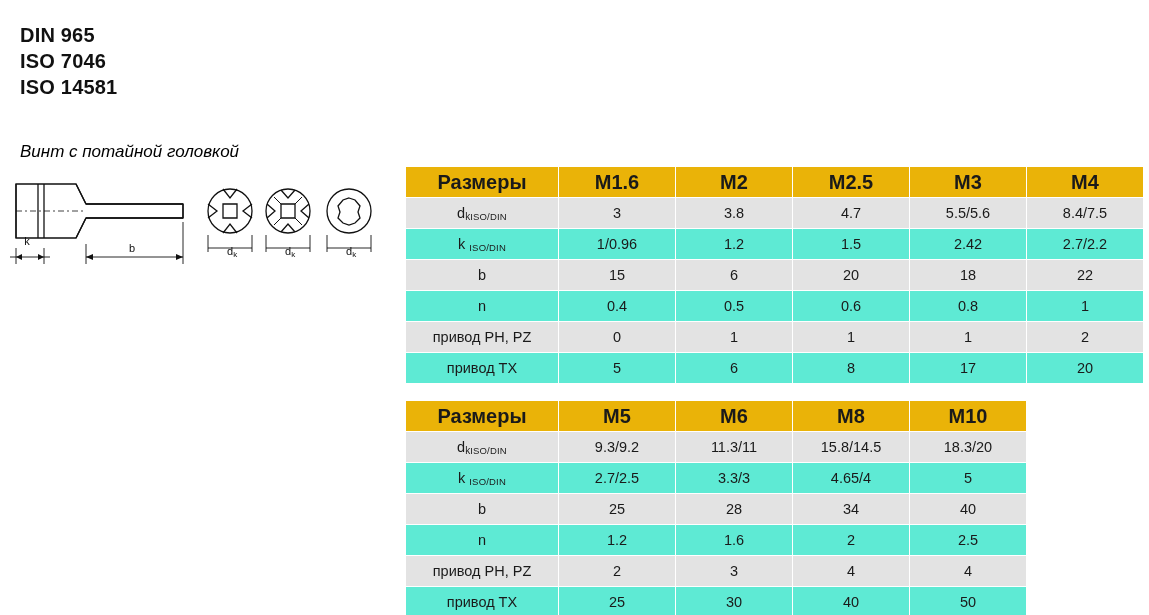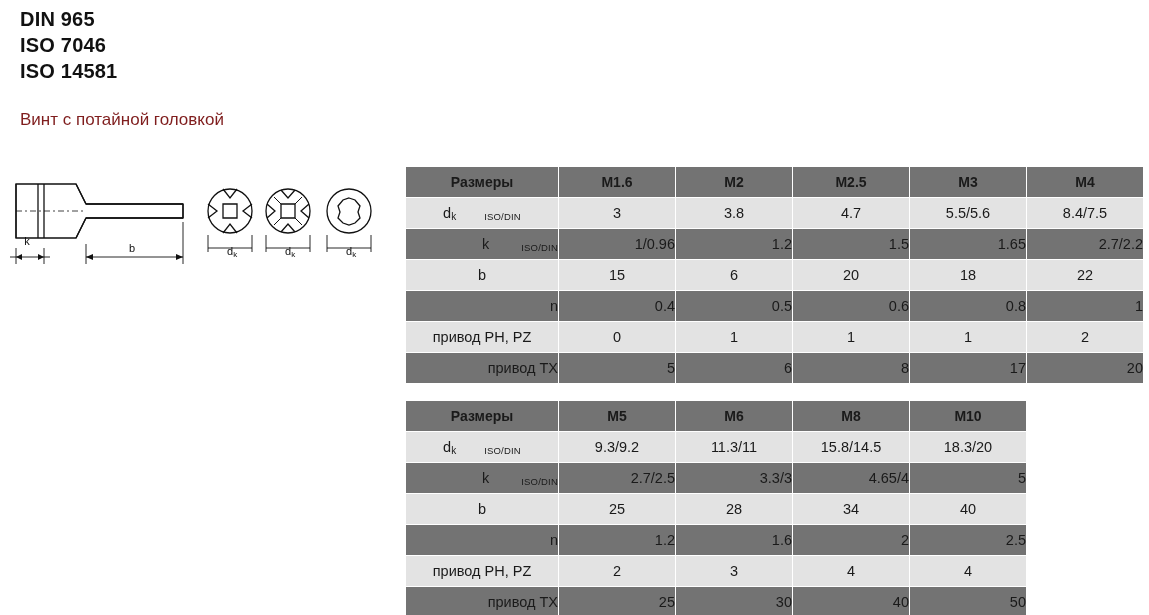--- a/index.html
+++ b/index.html
@@ -13,35 +13,36 @@
     font-family: "Liberation Sans", sans-serif;
     color: #1a1a1a;
     position: relative;
     overflow: hidden;
   }
 
   
   #standards {
     position: absolute;
     left: 20px;
-    top: 6px;
+    top: 22px;
   }
   .std-line {
     font-size: 20px;
     font-weight: bold;
     line-height: 26px;
     letter-spacing: 0.2px;
     color: #111;
   }
   #subtitle {
     position: absolute;
     left: 20px;
-    top: 110px;
+    top: 142px;
     font-size: 17px;
-    color: #7f1d1d;
+    color: #000000;
+    font-style: italic;
   }
 
   
   #drawing {
     position: absolute;
     left: 8px;
     top: 160px;
     width: 385px;
     height: 120px;
   }
@@ -59,44 +60,43 @@
   }
   table.spec td, table.spec th {
     border: 1px solid #ffffff;
     text-align: center;
     vertical-align: middle;
     padding: 0;
     height: 30px;
     font-weight: normal;
   }
   table.spec th {
-    background: #737373;
+    background: #eab308;
     font-weight: bold;
-    font-size: 14px;
+    font-size: 20px;
   }
   table.spec tr.shade td { background: #e3e3e3; }
-  table.spec tr.plain td { background: #737373; text-align: right; }
+  table.spec tr.plain td { background: #5eead4; }
   table.spec td.lbl, table.spec th.lbl {
     width: 152px;
   }
   table.spec td.val, table.spec th.val {
     width: 116px;
   }
   .sub {
     font-size: 10px;
     vertical-align: baseline;
     position: relative;
     top: 2px;
   }
   .sub-small {
     font-size: 9.5px;
     position: relative;
     top: 2px;
     letter-spacing: 0.2px;
-    padding-left: 28px;
   }
 </style>
 </head>
 <body>
 
 <div id="standards">
   <div class="std-line">DIN 965</div>
   <div class="std-line">ISO 7046</div>
   <div class="std-line">ISO 14581</div>
 </div>
@@ -189,21 +189,21 @@
       <td class="val">3.8</td>
       <td class="val">4.7</td>
       <td class="val">5.5/5.6</td>
       <td class="val">8.4/7.5</td>
     </tr>
     <tr class="plain">
       <td class="lbl"><span>k</span><span class="sub"></span> <span class="sub-small">ISO/DIN</span></td>
       <td class="val">1/0.96</td>
       <td class="val">1.2</td>
       <td class="val">1.5</td>
-      <td class="val">1.65</td>
+      <td class="val">2.42</td>
       <td class="val">2.7/2.2</td>
     </tr>
     <tr class="shade">
       <td class="lbl">b</td>
       <td class="val">15</td>
       <td class="val">6</td>
       <td class="val">20</td>
       <td class="val">18</td>
       <td class="val">22</td>
     </tr>

